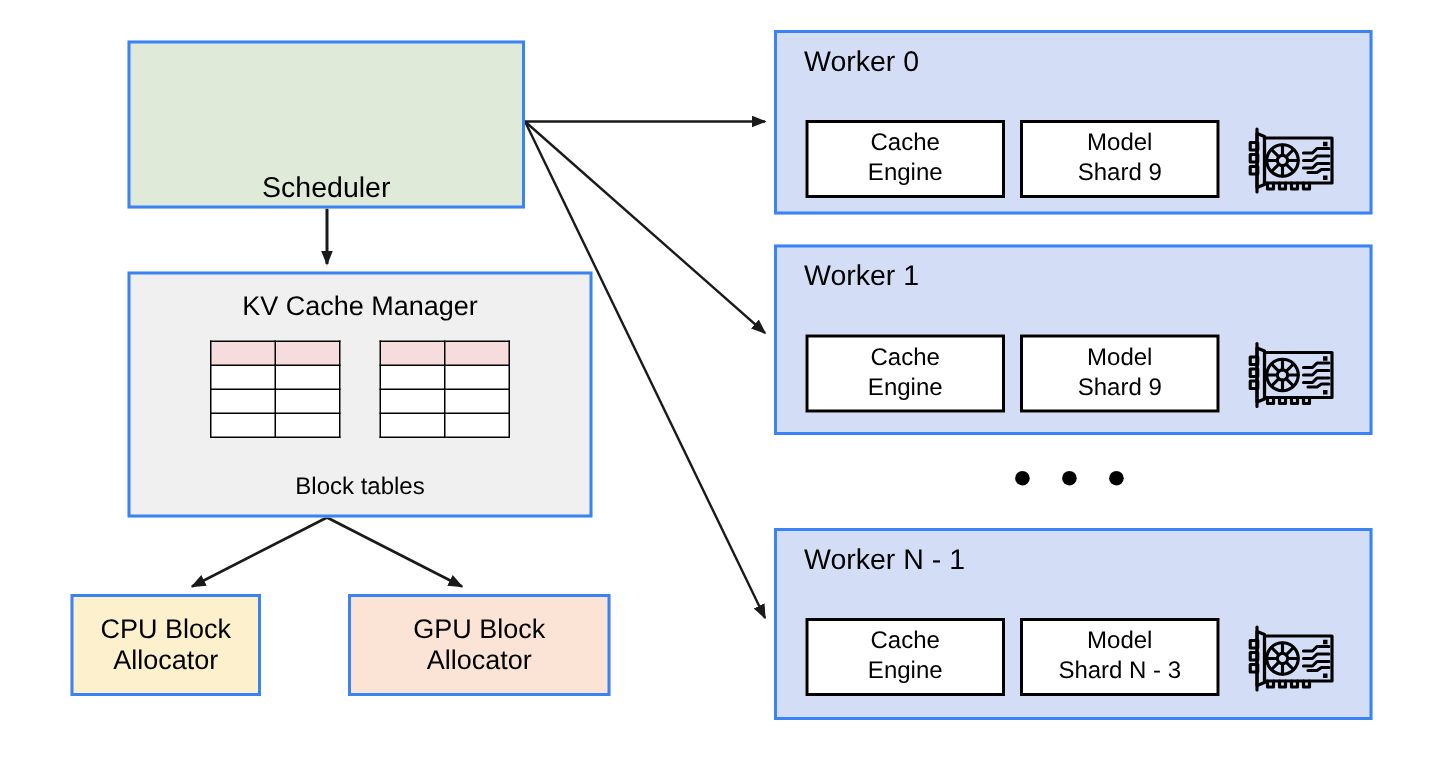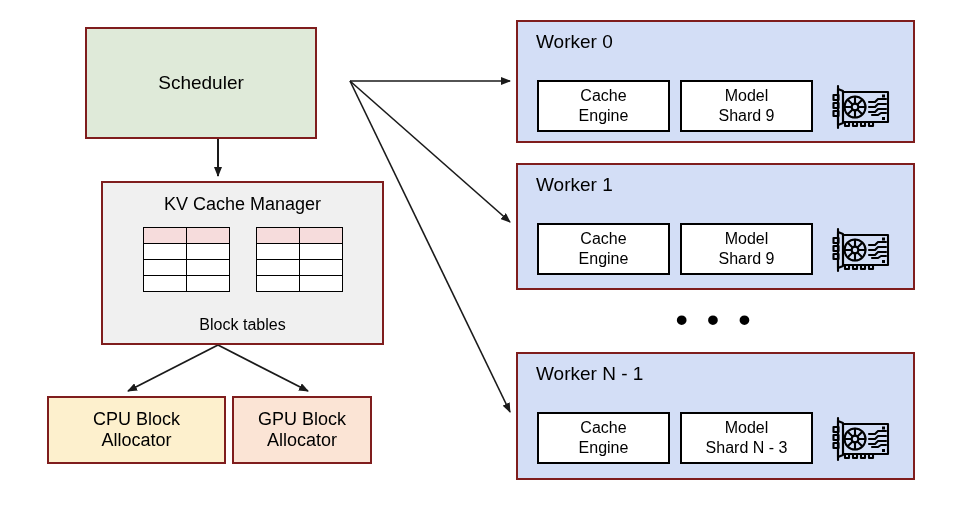--- a/index.html
+++ b/index.html
@@ -16,44 +16,44 @@
   }
   #canvas {
     position: absolute;
     left: 0; top: 0;
     width: 958px;
     height: 508px;
   }
   .node {
     position: absolute;
     box-sizing: border-box;
-    border: 2px solid #7f1d1d;
+    border: 2px solid #3b82f6;
     display: flex;
     align-items: center;
     justify-content: center;
     text-align: center;
     color: #000000;
     line-height: 1.18;
   }
 
   
   #scheduler {
     left: 85px; top: 27px;
-    width: 232px; height: 112px;
+    width: 265px; height: 112px;
     background: #dfead9;
     font-size: 19px;
+    align-items: flex-end;
   }
 
   
   #kv-cache-manager {
     left: 85px; top: 181px;
-    width: 283px; height: 164px;
+    width: 310px; height: 164px;
     background: #f0f0f0;
     display: block;
-    margin-left: 16px;
   }
   #kv-title {
     position: absolute;
     left: 0; top: 11px;
     width: 100%;
     text-align: center;
     font-size: 18px;
   }
   #kv-tables {
     position: absolute;
@@ -82,27 +82,27 @@
     position: absolute;
     left: 0; bottom: 8px;
     width: 100%;
     text-align: center;
     font-size: 16px;
   }
 
   
   #cpu-block-allocator {
     left: 47px; top: 396px;
-    width: 179px; height: 68px;
+    width: 127px; height: 68px;
     background: #fdf0cd;
     font-size: 18px;
   }
   #gpu-block-allocator {
     left: 232px; top: 396px;
-    width: 140px; height: 68px;
+    width: 175px; height: 68px;
     background: #fbe4d5;
     font-size: 18px;
   }
 
   
   .worker {
     left: 516px;
     width: 399px;
     background: #d3def6;
     display: block;

